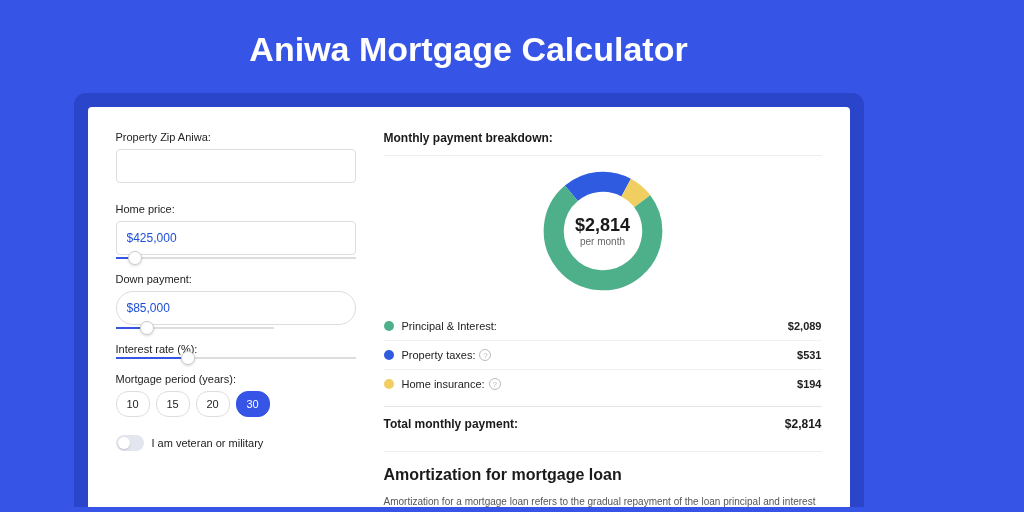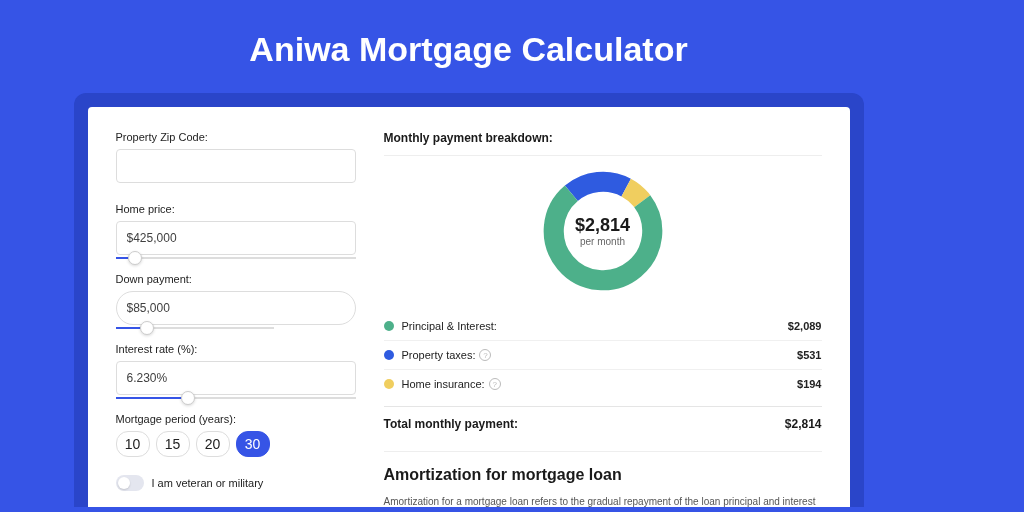--- a/index.html
+++ b/index.html
@@ -49,21 +49,21 @@
     margin-bottom: 6px;
     display: block;
   }
   .field {
     width: 100%;
     height: 34px;
     border: 1px solid #ddd;
     border-radius: 4px;
     padding: 0 10px;
     font-size: 12px;
-    color: #404040;
+    color: #1d4ed8;
     margin-bottom: 6px;
     background: #fff;
   }
   .field-group { margin-bottom: 14px; position: relative; }
 
   .dprow { display: flex; gap: 8px; }
   .dprow .field.amount { flex: 1.8; border-radius: 17px; }
   .dprow .field.pct { flex: 1; }
 
   .slider-track {
@@ -89,21 +89,21 @@
     border: 1px solid #ccc;
     box-shadow: 0 1px 3px rgba(0,0,0,0.15);
   }
 
   .period-row { display: flex; gap: 6px; margin-bottom: 18px; }
   .period-btn {
     width: 34px; height: 26px;
     border: 1px solid #ddd;
     background: #fff;
     border-radius: 12px;
-    font-size: 14px;
+    font-size: 11px;
     color: #222;
     display: flex;
     align-items: center;
     justify-content: center;
     cursor: pointer;
   }
   .period-btn.active {
     background: #3654e6;
     border-color: #3654e6;
     color: #fff;
@@ -198,21 +198,21 @@
 <body>
 
 <div class="page">
   <h1 class="title">Aniwa Mortgage Calculator</h1>
   <div class="card-wrap">
     <div class="card">
 
       <div class="left">
 
         <div class="field-group">
-          <span class="label">Property Zip Code:</span>
+          <span class="label">Property Zip Aniwa:</span>
           <input class="field" value="" style="">
         </div>
 
         <div class="field-group">
           <span class="label">Home price:</span>
           <input class="field" value="$425,000" style="">
           <div class="slider-track">
             <div class="slider-fill" id="hp-fill" style="width: 8%;"></div>
             <div class="slider-thumb" id="hp-thumb" style="left: 8%;"></div>
           </div>
@@ -224,21 +224,20 @@
             <input class="field amount" value="$85,000" style="">
           </div>
           <div class="slider-track" style="width:66%;">
             <div class="slider-fill" id="dp-fill" style="width: 20%;"></div>
             <div class="slider-thumb" id="dp-thumb" style="left: 20%;"></div>
           </div>
         </div>
 
         <div class="field-group">
           <span class="label">Interest rate (%):</span>
-          <input class="field" value="6.230%" style="">
           <div class="slider-track">
             <div class="slider-fill" id="ir-fill" style="width: 30%;"></div>
             <div class="slider-thumb" id="ir-thumb" style="left: 30%;"></div>
           </div>
         </div>
 
         <div class="field-group">
           <span class="label">Mortgage period (years):</span>
           <div class="period-row" id="period-row">
               <div class="period-btn">10</div>

